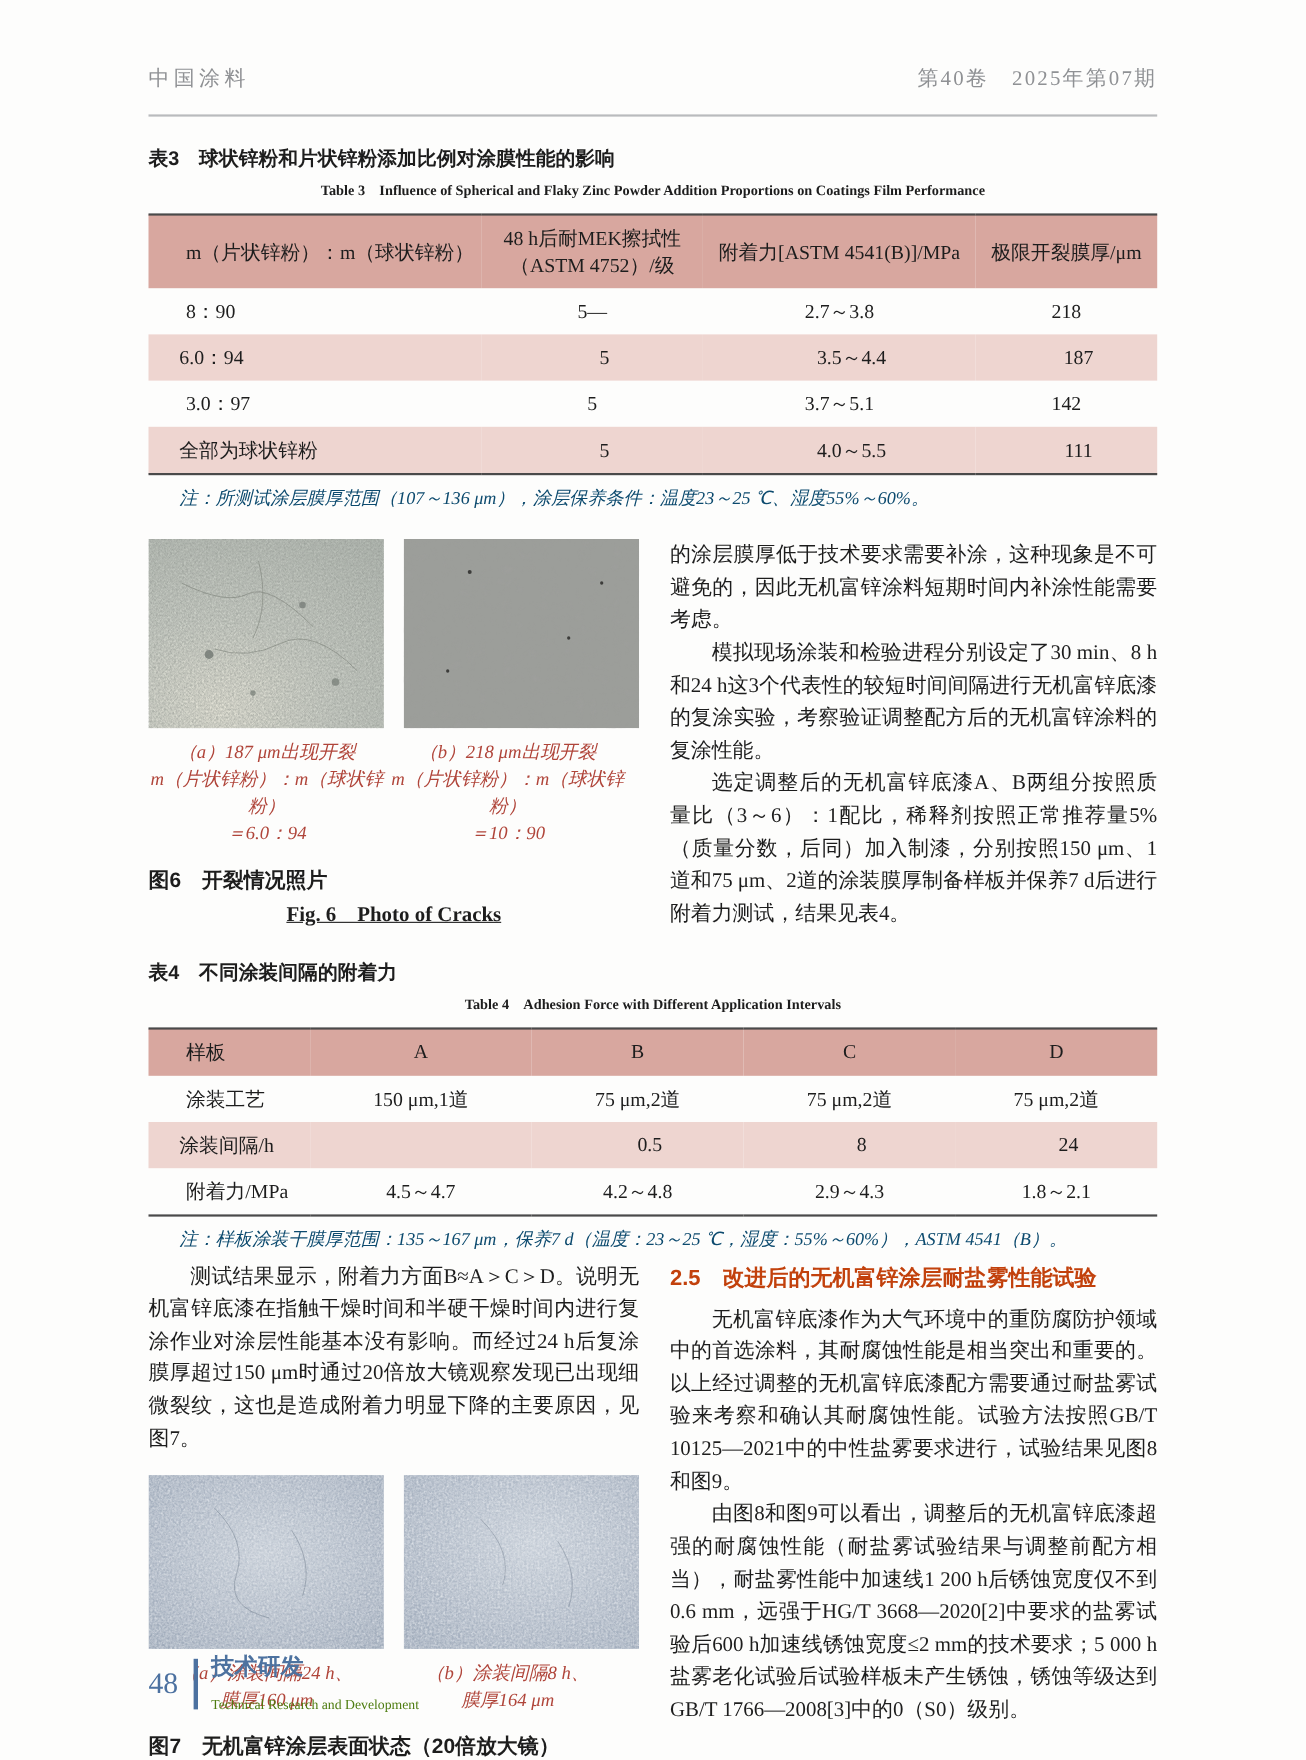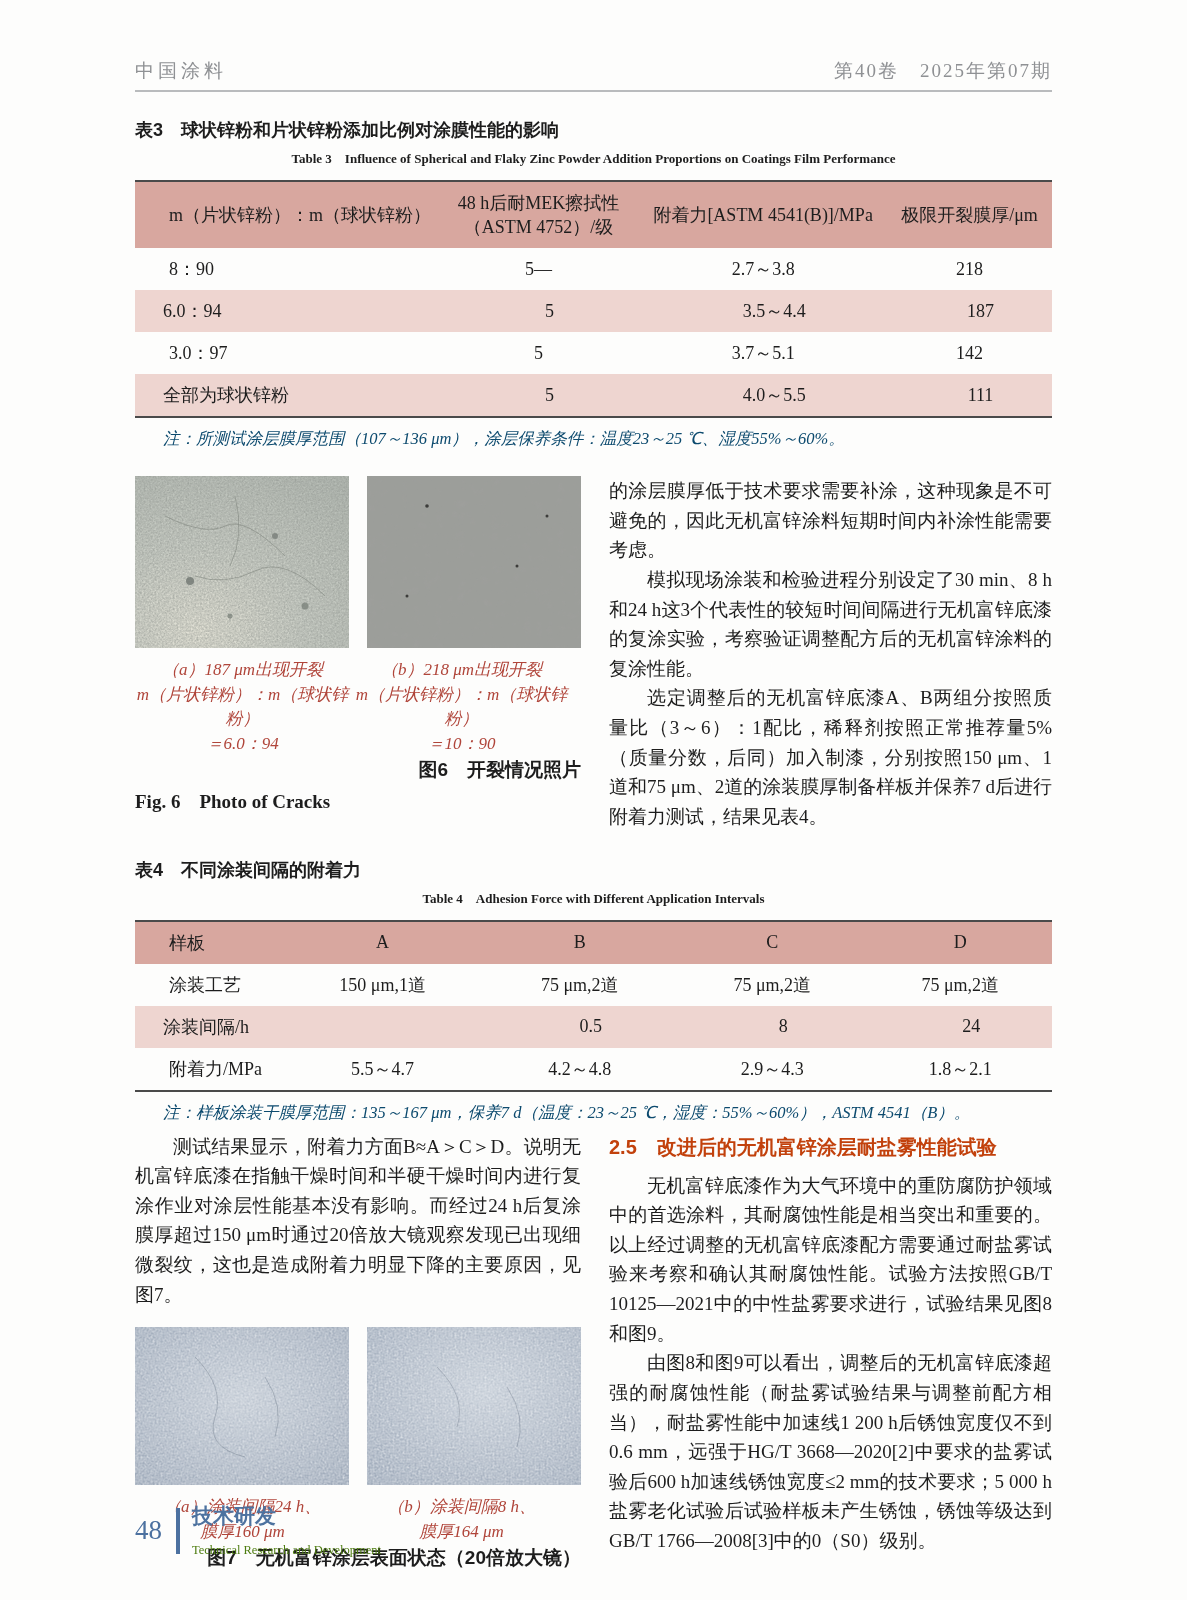--- a/index.html
+++ b/index.html
@@ -8,21 +8,21 @@
     width:1187px;height:1600px;
     box-sizing:border-box;
     padding:58px 135px 0 135px;
     background:#fdfdfc;
     font-family:"Liberation Serif", serif;
     color:#1d1d1d;
     overflow:hidden;
   }
   
   .runhead{display:flex;justify-content:space-between;align-items:flex-end;
-    color:#8f9194;font-size:19px;letter-spacing:4px;padding-bottom:6px;}
+    color:#8f9194;font-size:19px;letter-spacing:4px;padding-bottom:20px;}
   .runhead .issue{letter-spacing:2px;}
   .runhead-rule{border:none;border-top:2px solid #b9bbbd;margin:0 0 26px 0;}
 
   
   .tbl-title-cn{font-family:"Liberation Sans",sans-serif;
     font-weight:bold;font-size:18px;margin:4px 0 8px 0;}
   .tbl-title-en{text-align:center;font-weight:bold;font-size:13px;margin:0 0 12px 0;}
   table.jtable{width:100%;border-collapse:collapse;font-size:18px;
     border-top:2px solid #4a4a4a;border-bottom:2px solid #4a4a4a;}
   table.jtable td{padding:9px 6px;text-align:center;vertical-align:middle;}
@@ -37,23 +37,23 @@
   .col{width:446px;}
   .body-text p{margin:0;font-size:19px;line-height:1.56;text-align:justify;}
   .body-text p.ind{text-indent:2em;}
 
   
   .fig-photos{display:flex;gap:18px;}
   .fig-photos svg{display:block;}
   .fig-caps{display:flex;gap:4px;margin-top:10px;}
   .fig-cap{width:215px;text-align:center;color:#b0453a;font-size:17px;
     line-height:1.45;font-style:italic;}
-  .fig-title-cn{text-align:right;font-family:"Liberation Sans",sans-serif;
-    font-weight:bold;font-size:19px;}
-  .fig-title-en{text-align:left;font-weight:bold;font-size:19px;margin-top:6px;line-height:1.4;}
+  .fig-title-cn{text-align:left;font-family:"Liberation Sans",sans-serif;
+    font-weight:bold;font-size:19px;margin-top:16px;}
+  .fig-title-en{text-align:center;font-weight:bold;font-size:19px;margin-top:6px;line-height:1.4;text-decoration:underline;}
 
   
   .h-sub{color:#c2410c;font-family:"Liberation Sans",sans-serif;
     font-weight:bold;font-size:20px;margin:2px 0 10px 0;}
 
   
   .footer{position:absolute;left:135px;bottom:42px;display:flex;align-items:center;}
   .footer .pageno{color:#4c71a0;font-size:27px;margin-right:14px;}
   .footer .vbar{width:4px;height:46px;background:#4c71a0;margin-right:12px;}
   .footer .sec-cn{color:#4d729f;font-family:"Liberation Sans",sans-serif;
@@ -204,21 +204,21 @@
       </tr>
       <tr class="alt">
         <td class="first">涂装间隔/h</td>
         <td></td>
         <td>0.5</td>
         <td>8</td>
         <td>24</td>
       </tr>
       <tr>
         <td class="first">附着力/MPa</td>
-        <td>5.5～4.7</td>
+        <td>4.5～4.7</td>
         <td>4.2～4.8</td>
         <td>2.9～4.3</td>
         <td>1.8～2.1</td>
       </tr>
     </tbody>
       </table>
     <div class="tbl-note">注：样板涂装干膜厚范围：135～167 μm，保养7 d（温度：23～25 ℃，湿度：55%～60%），ASTM 4541（B）。</div>
   </section>
 
   <div class="two-col mt8">

